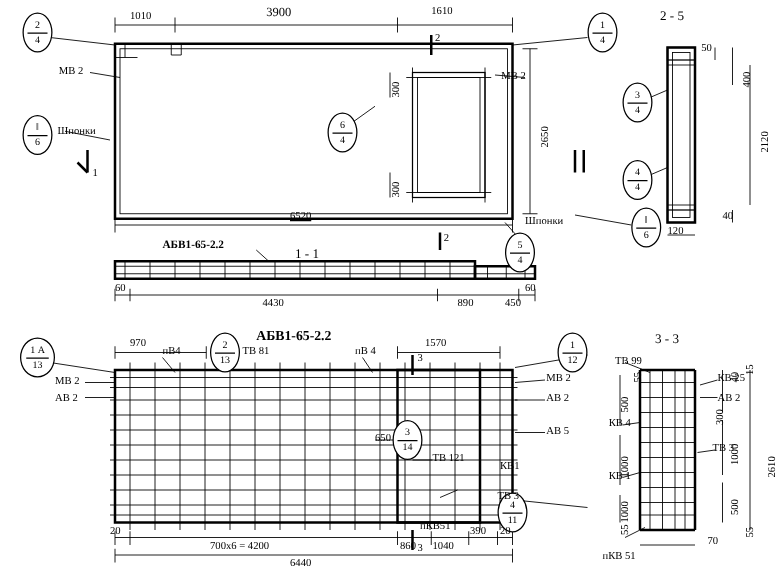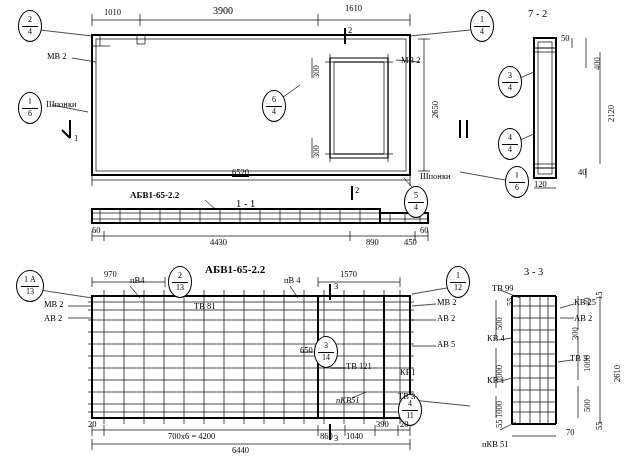--- a/index.html
+++ b/index.html
@@ -288,21 +288,21 @@
   <div class="txt" style="left:47px;top:52px;">МВ 2</div>
   <div class="txt" style="left:401px;top:56px;">МВ 2</div>
   <div class="txt" style="left:46px;top:100px;">Шпонки</div>
   <div class="txt" style="left:420px;top:172px;">Шпонки</div>
   <div class="vert" style="left:311px;top:78px;">300</div>
   <div class="vert" style="left:311px;top:158px;">300</div>
   <div class="txt" style="left:74px;top:134px;">1</div>
   <div class="txt" style="left:348px;top:26px;">2</div>
   <div class="txt" style="left:355px;top:186px;">2</div>
 
-  <div class="big" style="left:528px;top:8px;">7 - 2</div>
+  <div class="big" style="left:528px;top:8px;">2 - 5</div>
   <div class="txt" style="left:561px;top:34px;">50</div>
   <div class="vert" style="left:592px;top:70px;">400</div>
   <div class="vert" style="left:606px;top:122px;">2120</div>
   <div class="txt" style="left:578px;top:168px;">40</div>
   <div class="txt" style="left:534px;top:180px;">120</div>
 
   <div class="big" style="left:236px;top:198px;">1 - 1</div>
   <div class="txtb" style="left:130px;top:190px;">АБВ1-65-2.2</div>
   <div class="txt" style="left:92px;top:226px;">60</div>
   <div class="txt" style="left:210px;top:238px;">4430</div>
@@ -333,32 +333,32 @@
   </div>
   <div class="bub" style="left:398px;top:394px;width:22px;height:30px;">
     <span>4</span>
     <span class="div"></span>
     <span>11</span>
   </div>
 
   <div class="txt" style="left:104px;top:270px;text-align:right;">970</div>
   <div class="txt" style="left:340px;top:270px;">1570</div>
   <div class="txt" style="left:130px;top:276px;">пВ4</div>
-  <div class="txt" style="left:194px;top:302px;">ТВ 81</div>
+  <div class="txt" style="left:194px;top:276px;">ТВ 81</div>
   <div class="txt" style="left:284px;top:276px;">пВ 4</div>
   <div class="txt" style="left:44px;top:300px;">МВ 2</div>
   <div class="txt" style="left:44px;top:314px;">АВ 2</div>
   <div class="txt" style="left:437px;top:298px;">МВ 2</div>
   <div class="txt" style="left:437px;top:314px;">АВ 2</div>
   <div class="txt" style="left:437px;top:340px;">АВ 5</div>
   <div class="txt" style="left:300px;top:346px;">650</div>
   <div class="txt" style="left:346px;top:362px;">ТВ 121</div>
   <div class="txt" style="left:400px;top:368px;">КВ1</div>
   <div class="txt" style="left:398px;top:392px;">ТВ 3</div>
-  <div class="txt" style="left:336px;top:396px;font-style:italic;">пКВ51</div>
+  <div class="txt" style="left:336px;top:416px;">пКВ51</div>
   <div class="txt" style="left:88px;top:420px;">20</div>
   <div class="txt" style="left:168px;top:432px;">700х6 = 4200</div>
   <div class="txt" style="left:320px;top:432px;">860</div>
   <div class="txt" style="left:346px;top:432px;">1040</div>
   <div class="txt" style="left:376px;top:420px;">390</div>
   <div class="txt" style="left:400px;top:420px;">20</div>
   <div class="txt" style="left:232px;top:446px;">6440</div>
   <div class="txt" style="left:334px;top:282px;">3</div>
   <div class="txt" style="left:334px;top:434px;">3</div>
 

